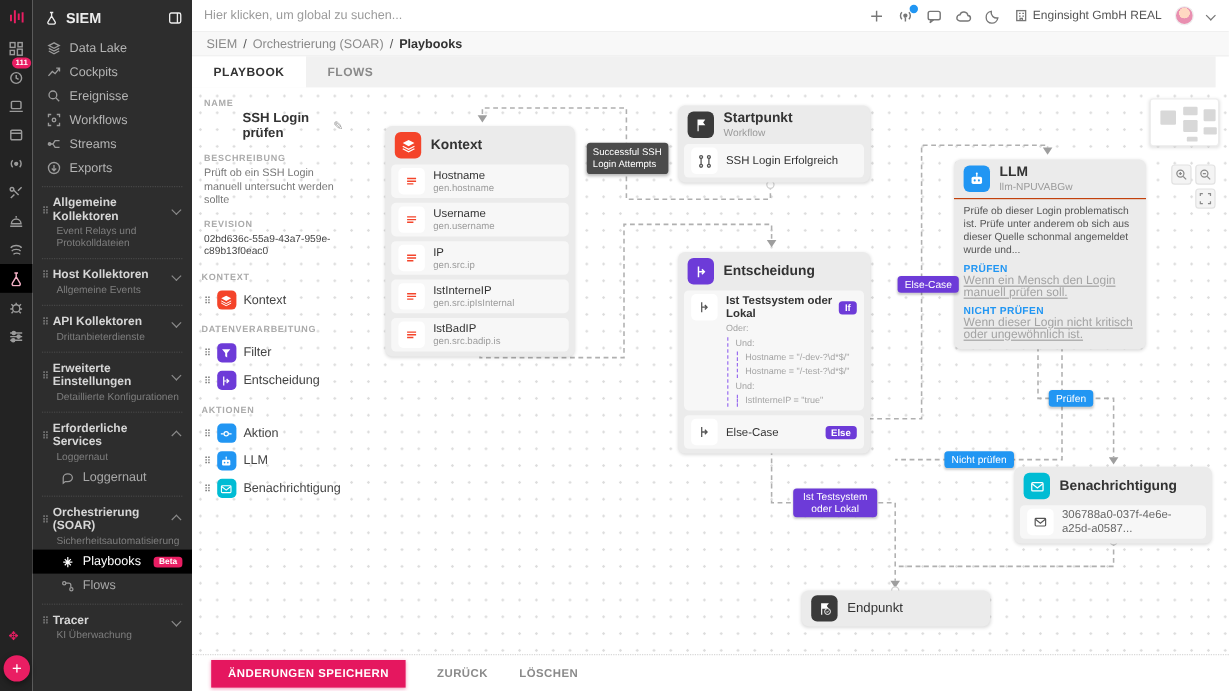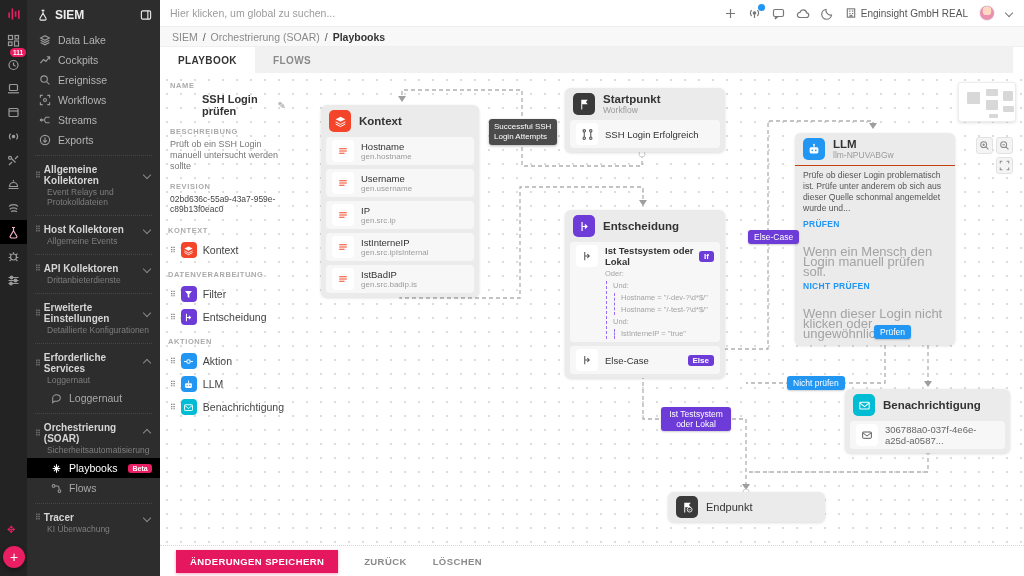--- a/index.html
+++ b/index.html
@@ -89,21 +89,21 @@
   .bdg { background:#6d3bd8; color:#fff; font-size:8px; font-weight:bold; border-radius:3px; padding:1px 5px; margin-left:auto; flex:none; }
   .cond { font-size:7.5px; color:#a4a4a4; line-height:10px; margin-top:2px; }
   .cg { border-left:1px dashed #9a6ef0; padding-left:6px; margin-left:1px; }
   .elabel { position:absolute; color:#fff; font-size:8.5px; border-radius:3px; padding:2px 6px; text-align:center; line-height:10px; box-shadow:0 1px 2px rgba(0,0,0,.2); }
   .elabel.purple { background:#6d3bd8; }
   .elabel.blue { background:#2196f3; }
   #tooltip { position:absolute; left:329px; top:46px; width:68px; background:#4b4b4b; color:#fff; font-size:8px; line-height:10px; border-radius:3px; padding:3px 5px; box-shadow:0 1px 3px rgba(0,0,0,.3); }
   .llm-body { font-size:8.6px; color:#555; line-height:11px; padding:4px 8px 2px 8px; border-top:1px solid #c2410c; }
   .opt { padding:3px 8px 1px 8px; }
   .opt .ol { color:#2196f3; font-size:8.5px; font-weight:bold; letter-spacing:.3px; }
-  .opt .od { color:#a3a3a3; font-size:13px; line-height:10px; margin-top:18px; }
+  .opt .od { color:#a3a3a3; font-size:10px; line-height:10px; margin-top:1px;text-decoration:underline; }
 
   
   #minimap { position:absolute; left:798px; top:9px; width:58px; height:40px; background:#fff; border:1px solid #ececec; border-radius:3px; box-shadow:0 1px 3px rgba(0,0,0,.12); }
   .mm { position:absolute; background:#d8d8d8; border-radius:1px; }
   .zbtn { position:absolute; width:17px; height:17px; background:#f4f4f4; border:1px solid #e2e2e2; border-radius:3px; display:flex; align-items:center; justify-content:center; }
   .zbtn svg { stroke:#8a8a8a; fill:none; stroke-width:1.2; }
 
   
   #footer { position:absolute; left:0; right:0; bottom:0; height:31px; background:#fff; border-top:1px dotted #d8d8d8; display:flex; align-items:center; gap:26px; padding:0 16px; z-index:5; }
   #save-btn { background:#e5175f; color:#fff; font-size:9.5px; font-weight:bold; letter-spacing:.4px; border:none; border-radius:0; padding:6px 14px; box-shadow:0 1px 3px rgba(229,23,95,.4); font-family:"Liberation Sans",sans-serif; }
@@ -645,21 +645,21 @@
             <div class="st">llm-NPUVABGw</div>
           </span>
       </div>
       <div class="llm-body">Prüfe ob dieser Login problematisch ist. Prüfe unter anderem ob sich aus dieser Quelle schonmal angemeldet wurde und...</div>
       <div class="opt">
         <div class="ol">PRÜFEN</div>
         <div class="od">Wenn ein Mensch den Login manuell prüfen soll.</div>
       </div>
       <div class="opt" style="padding-bottom:6px">
         <div class="ol">NICHT PRÜFEN</div>
-        <div class="od">Wenn dieser Login nicht klicken oder ungewöhnlich ist.</div>
+        <div class="od">Wenn dieser Login nicht kritisch oder ungewöhnlich ist.</div>
       </div>
     </div>
 
     <div class="node" style="left:685px; top:316px; width:165px;">
       <div class="nhead">
         <span class="tile t22" style="background:#00bcd4">
             <svg width="13" height="13" viewBox="0 0 16 16" fill="none" stroke="#fff" stroke-width="1.3">
               <rect x="2.2" y="4" width="11.6" height="8.4" rx="1"></rect>
               <path d="m2.5 5 5.5 4.4L13.5 5"></path>
             </svg>

